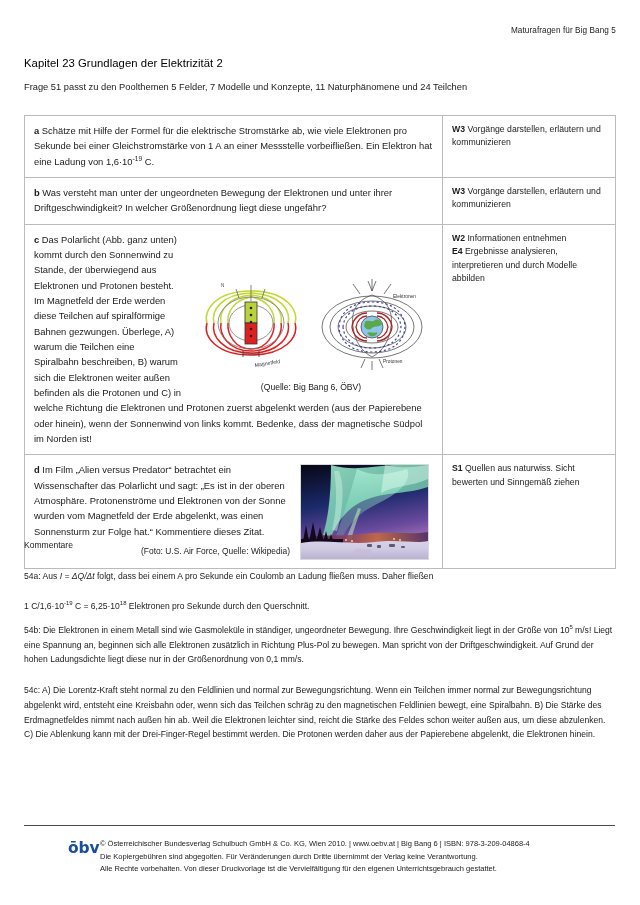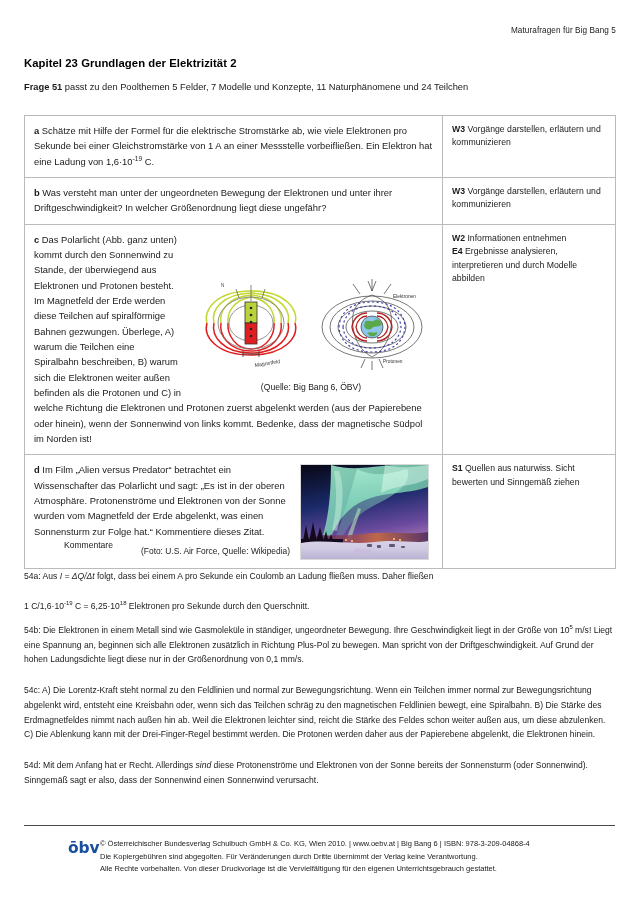--- a/index.html
+++ b/index.html
@@ -32,32 +32,32 @@
     color: #23211f;
     letter-spacing: 0.01em;
   }
 
   
   .chapter-title {
     position: absolute;
     top: 57px;
     left: 24px;
     font-size: 11.3px;
-    font-weight: bold;
+    font-weight: normal;
     color: #000;
     letter-spacing: 0.005em;
   }
   .question-line {
     position: absolute;
     top: 82px;
     left: 24px;
     font-size: 9.3px;
     color: #1a1a1a;
   }
-  .question-line b { font-weight: bold; }
+  .question-line b { font-weight: normal; }
 
   
   .task-table {
     position: absolute;
     left: 24px;
     top: 115px;
     width: 591px;
     border-collapse: collapse;
     table-layout: fixed;
   }
@@ -134,21 +134,21 @@
   
   .kommentare {
     position: absolute;
     left: 24px;
     top: 538px;
     width: 591px;
     font-size: 8.55px;
     line-height: 1.72;
     color: #1a1a1a;
   }
-  .kommentare .k-title { margin-bottom: 8px; padding-left: 40px; }
+  .kommentare .k-title { margin-bottom: 8px; }
   .kommentare p { margin: 16px 0 0 0; }
   .kommentare .gap { margin-top: 9px; }
   .kommentare i { font-style: italic; }
 
   
   .footer-rule {
     position: absolute;
     left: 24px;
     top: 825px;
     width: 591px;
@@ -406,21 +406,20 @@
     <div class="k-title">Kommentare</div>
 
     <p><span>54a: Aus </span><i>I = ΔQ/Δt</i><span> folgt, dass bei einem A pro Sekunde ein Coulomb an Ladung fließen muss. Daher fließen</span></p>
 
     <p><span>1 C/1,6·10</span><sup class="sm">-19</sup><span> C = 6,25·10</span><sup class="sm">18</sup><span> Elektronen pro Sekunde durch den Querschnitt.</span></p>
 
     <p class="gap"><span>54b: Die Elektronen in einem Metall sind wie Gasmoleküle in ständiger, ungeordneter Bewegung. Ihre Geschwindigkeit liegt in der Größe von 10</span><sup class="sm">5</sup><span> m/s! Liegt eine Spannung an, beginnen sich alle Elektronen zusätzlich in Richtung Plus-Pol zu bewegen. Man spricht von der Driftgeschwindigkeit. Auf Grund der hohen Ladungsdichte liegt diese nur in der Größenordnung von 0,1 mm/s.</span></p>
 
     <p>54c: A) Die Lorentz-Kraft steht normal zu den Feldlinien und normal zur Bewegungsrichtung. Wenn ein Teilchen immer normal zur Bewegungsrichtung abgelenkt wird, entsteht eine Kreisbahn oder, wenn sich das Teilchen schräg zu den magnetischen Feldlinien bewegt, eine Spiralbahn. B) Die Stärke des Erdmagnetfeldes nimmt nach außen hin ab. Weil die Elektronen leichter sind, reicht die Stärke des Feldes schon weiter außen aus, um diese abzulenken. C) Die Ablenkung kann mit der Drei-Finger-Regel bestimmt werden. Die Protonen werden daher aus der Papierebene abgelenkt, die Elektronen hinein.</p>
 
-    <p><span>54d: Mit dem Anfang hat er Recht. Allerdings </span><i>sind</i><span> diese Protonenströme und Elektronen von der Sonne bereits der Sonnensturm (oder Sonnenwind). Sinngemäß sagt er also, dass der Sonnenwind einen Sonnenwind verursacht.</span></p>
   </div>
 
   <div class="footer-rule"></div>
   <div class="footer">
     <div class="logo">
       <svg width="19" height="19" viewBox="0 0 19 19">
         <g fill="#f05a1e">
           <rect x="7.4" y="1.2" width="3.6" height="9.4" rx="1.6" transform="rotate(14 9.2 6)"></rect>
           <rect x="1.0" y="6.4" width="9.6" height="3.5" rx="1.6" transform="rotate(22 5.8 8.1)"></rect>
           <rect x="8.2" y="6.0" width="9.6" height="3.5" rx="1.6" transform="rotate(-24 13 7.7)"></rect>

